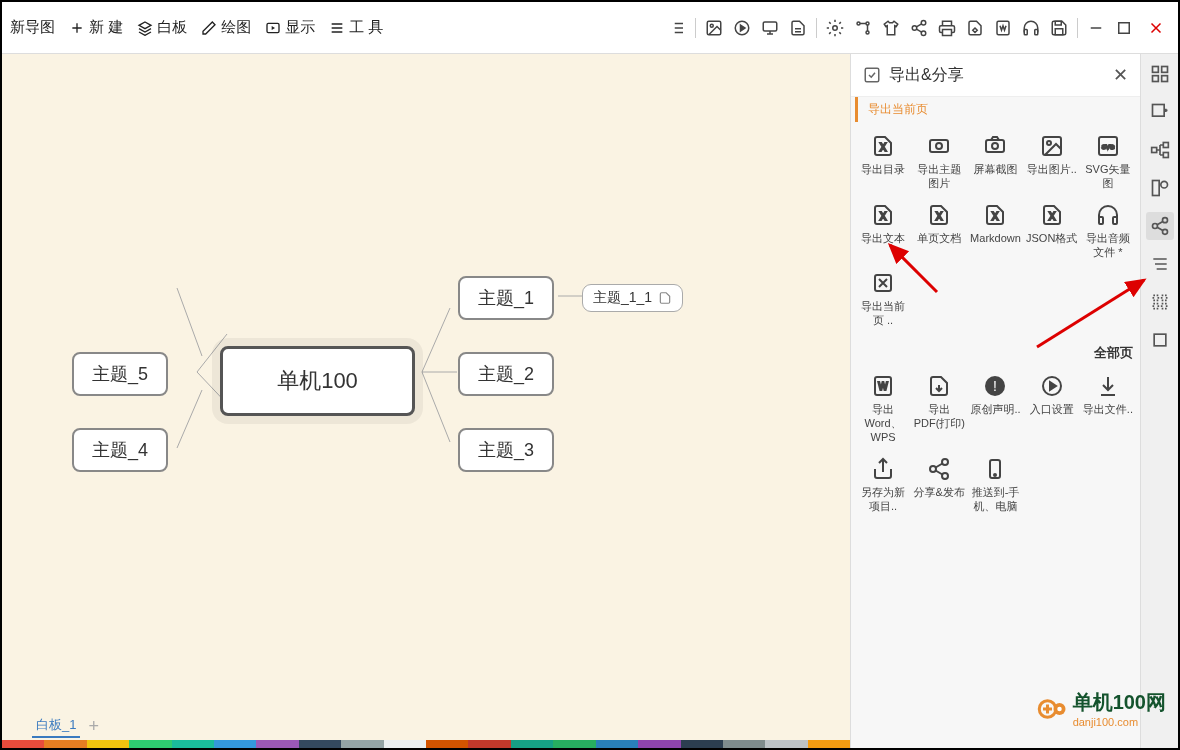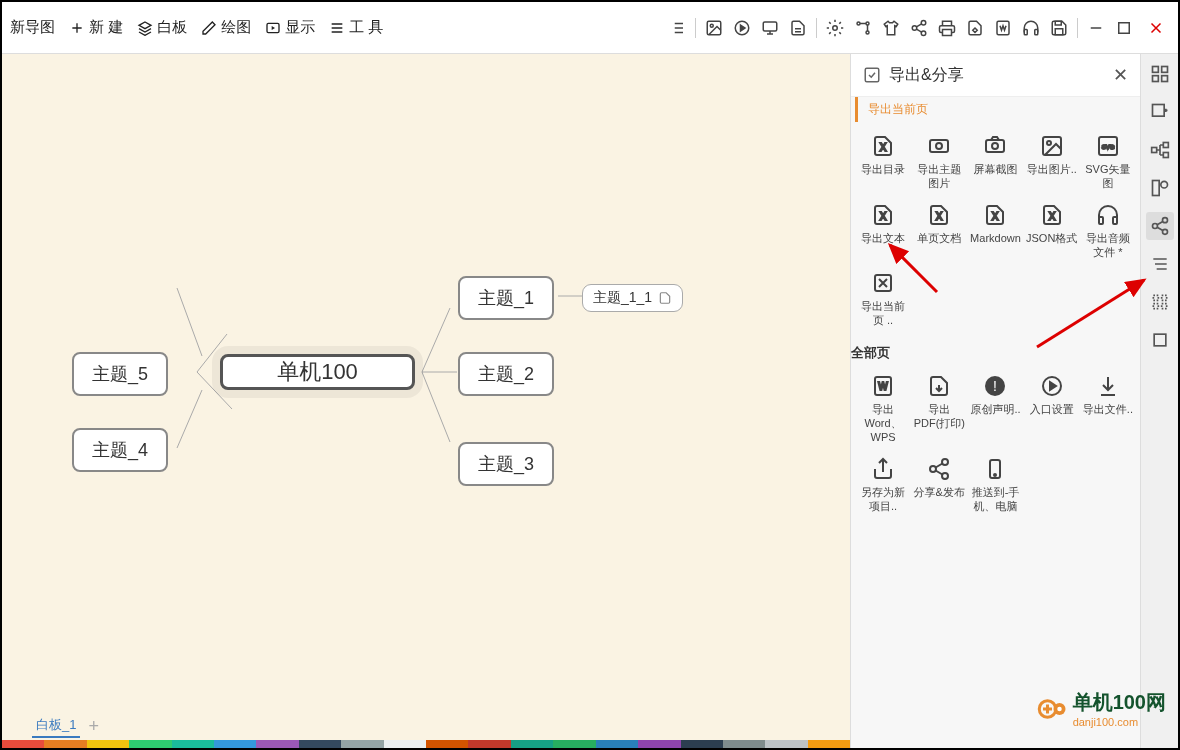--- a/index.html
+++ b/index.html
@@ -25,21 +25,21 @@
 .colorstrip { position:absolute; left:0; right:0; bottom:0; height:8px; display:flex; }
 .colorstrip div { flex:1; }
 .panel { width:290px; background:#f7f7f7; border-left:1px solid #ddd; display:flex; flex-direction:column; }
 .panel-head { display:flex; align-items:center; padding:10px 12px; gap:8px; font-size:16px; background:#fff; border-bottom:1px solid #eee;text-align:center; }
 .panel-close { margin-left:auto; cursor:pointer; font-size:18px; color:#555; }
 .section-label { color:#e88c30; font-size:12px; padding:4px 10px; margin:0 4px 4px; border-left:3px solid #e88c30; }
 .grid { display:grid; grid-template-columns:repeat(5,1fr); gap:4px; padding:4px 6px; }
 .grid.g3 { grid-template-columns:repeat(5,1fr); }
 .gcell { display:flex; flex-direction:column; align-items:center; text-align:center; font-size:11px; color:#444; cursor:pointer; padding:4px 0; line-height:1.3; }
 .gcell svg { width:24px; height:24px; margin-bottom:4px; }
-.allpage { text-align:left; font-size:13px; font-weight:bold; padding:8px 0 4px; }
+.allpage { text-align:right; font-size:13px; font-weight:bold; padding:8px 7px 4px; }
 .rside { width:38px; background:#f0f0f0; border-left:1px solid #ddd; display:flex; flex-direction:column; align-items:center; padding-top:6px; gap:10px; }
 .rside-ico { width:28px; height:28px; display:flex; align-items:center; justify-content:center; cursor:pointer; color:#555; border-radius:3px; }
 .rside-ico.active { background:#ddd; }
 .rside-ico svg { width:20px; height:20px; }
 .arrow { position:absolute; pointer-events:none; }
 .watermark { position:absolute; right:12px; bottom:20px; display:flex; align-items:center; gap:6px; }
 .wm-logo { width:30px; height:30px; }
 .wm-txt1 { font-size:20px; font-weight:bold; color:#14532d; }
 .wm-txt2 { font-size:11px; color:#e88c30; }
 </style>
@@ -205,30 +205,30 @@
       <line x1="175" y1="234" x2="200" y2="302"></line>
         <line x1="175" y1="394" x2="200" y2="336"></line>
       <line x1="556" y1="242" x2="580" y2="242"></line>
     </svg>
     <div class="node" style="left:70px; top:298px">
         <span>主题_5</span>
       </div>
     <div class="node" style="left:70px; top:374px">
         <span>主题_4</span>
       </div>
-    <div class="node central" style="left:218px; top:300px; width:195px; height:36px">
+    <div class="node central" style="left:218px; top:292px; width:195px; height:70px">
         <span>单机100</span>
       </div>
     <div class="node" style="left:456px; top:222px">
         <span>主题_1</span>
       </div>
     <div class="node" style="left:456px; top:298px">
         <span>主题_2</span>
       </div>
-    <div class="node" style="left:456px; top:388px">
+    <div class="node" style="left:456px; top:374px">
         <span>主题_3</span>
       </div>
     <div class="subnode" style="left:580px; top:230px">
         <span>主题_1_1</span>
         <svg width="14" height="14" viewBox="0 0 24 24" fill="none" stroke="#888" stroke-width="2">
           <path d="M14 3H6a2 2 0 00-2 2v14a2 2 0 002 2h12a2 2 0 002-2V9l-6-6z"></path>
         </svg>
       </div>
 
     <div class="tabbar">

